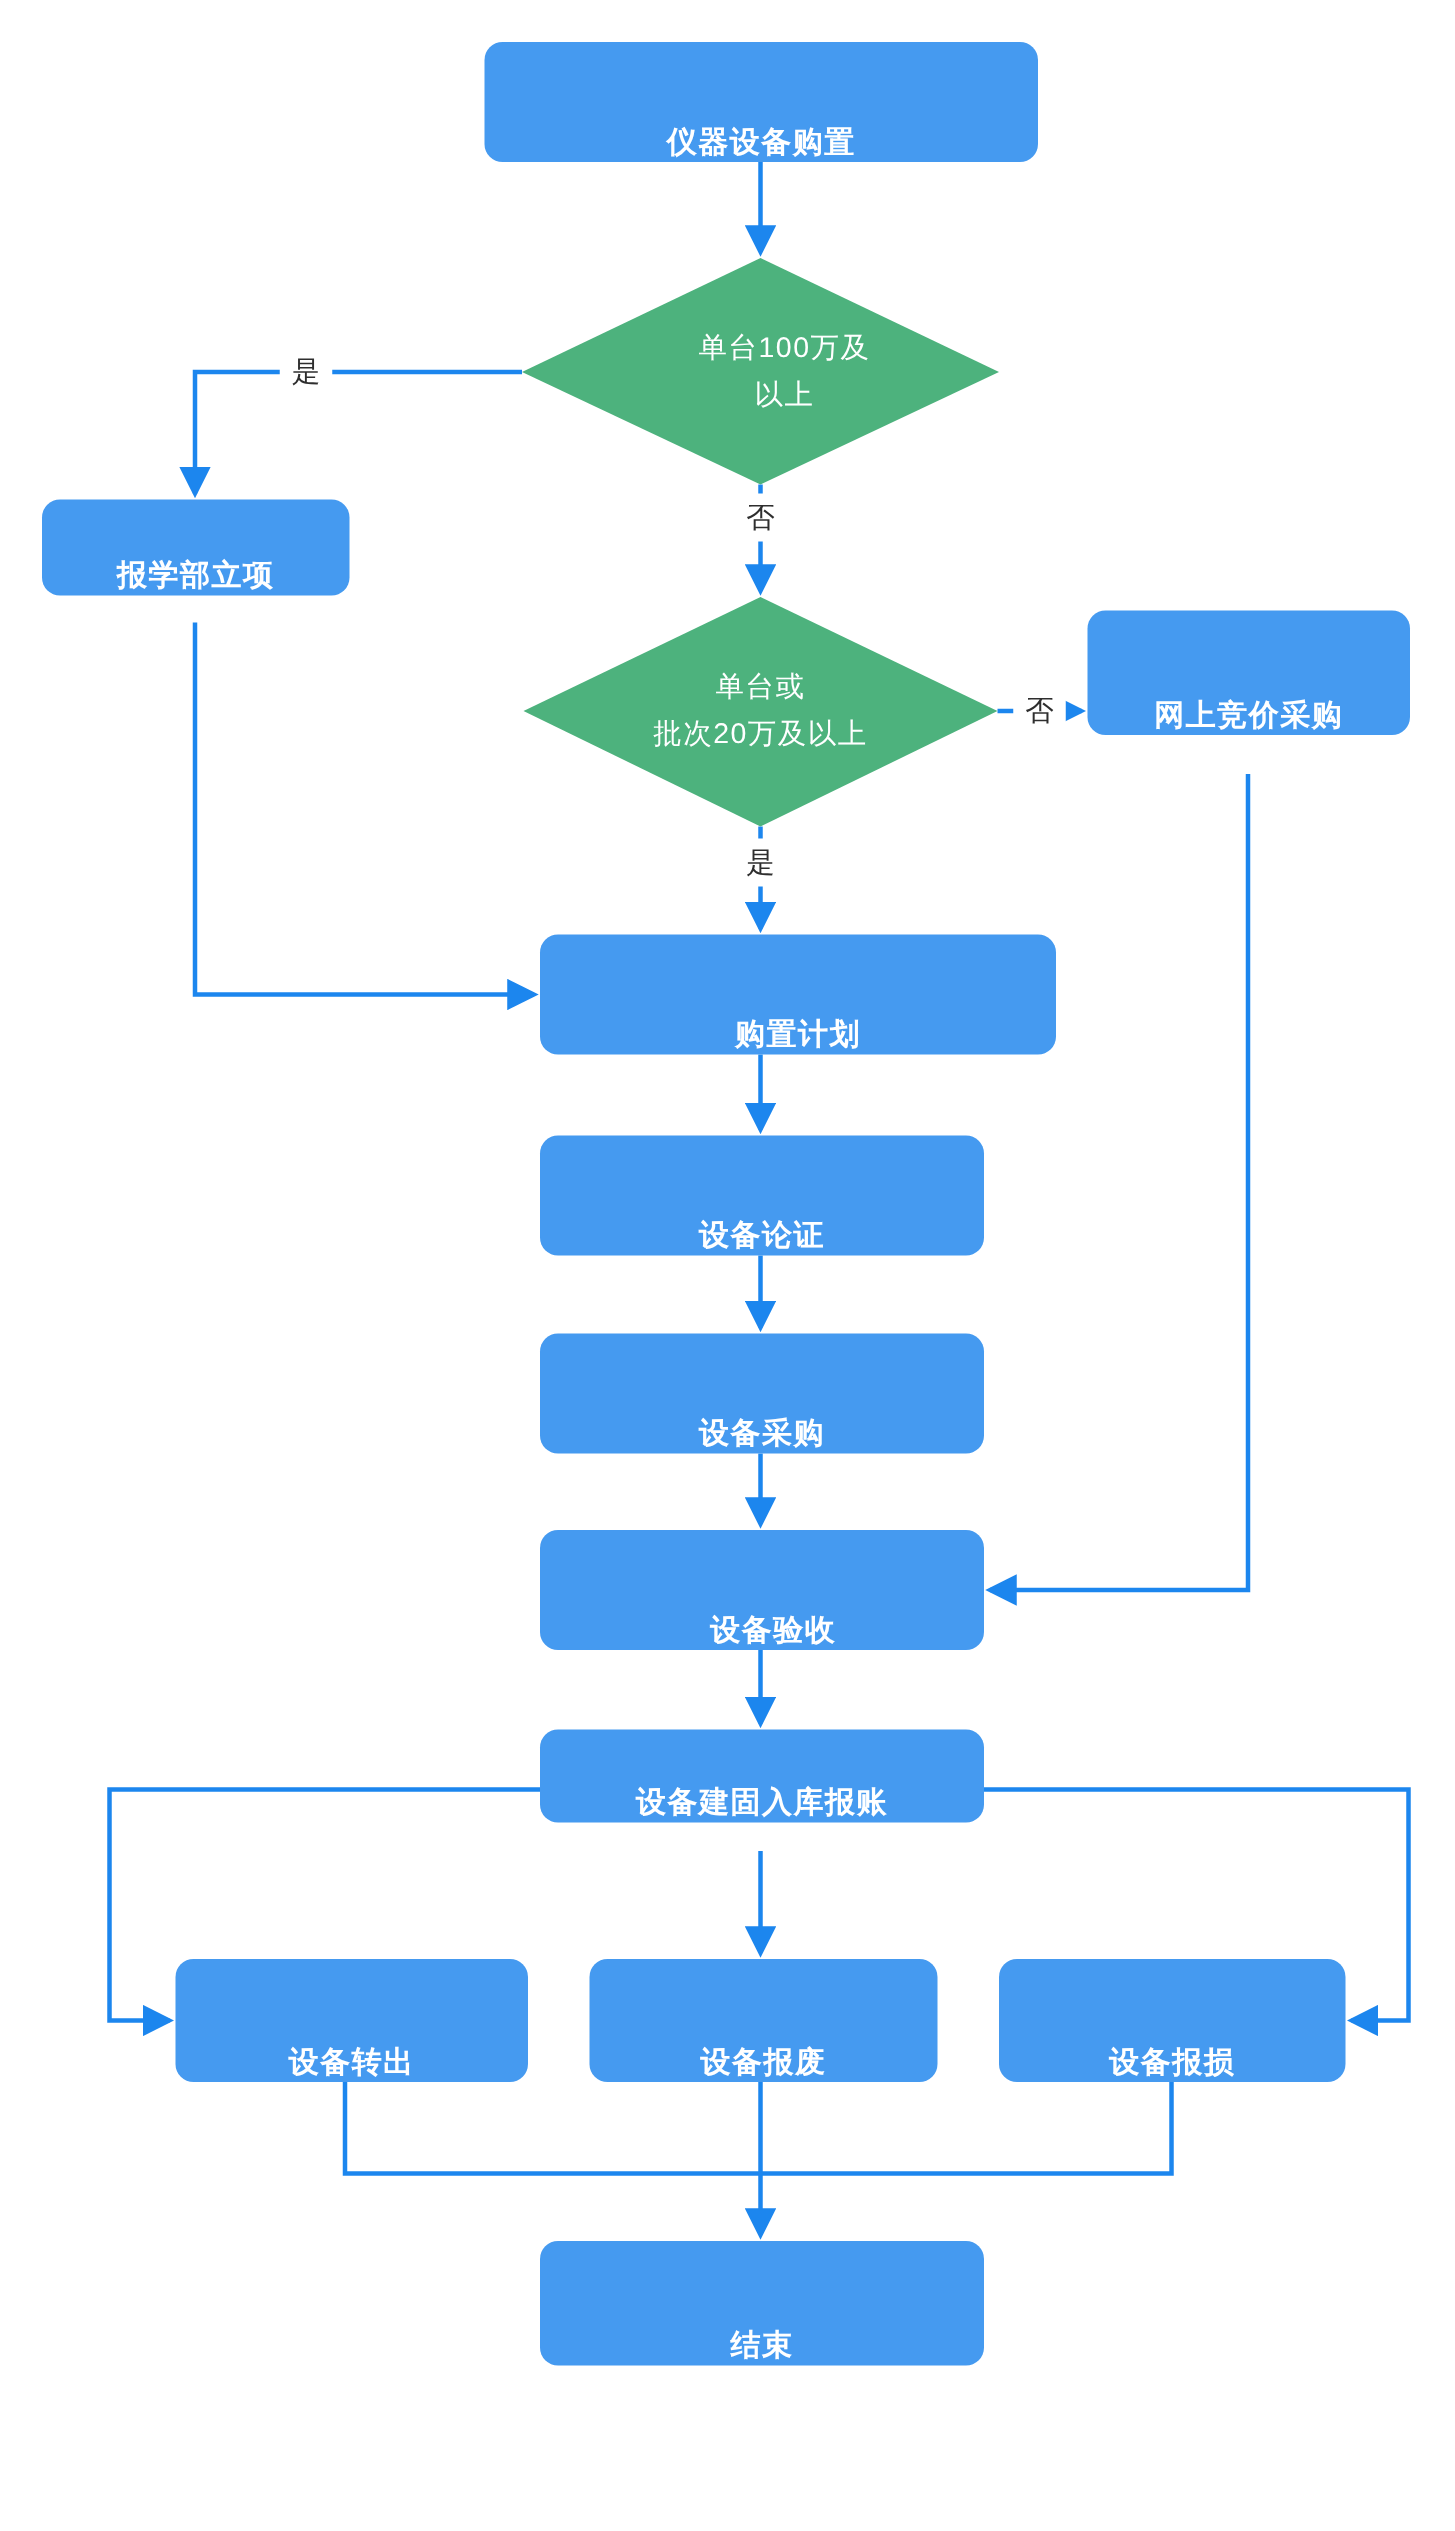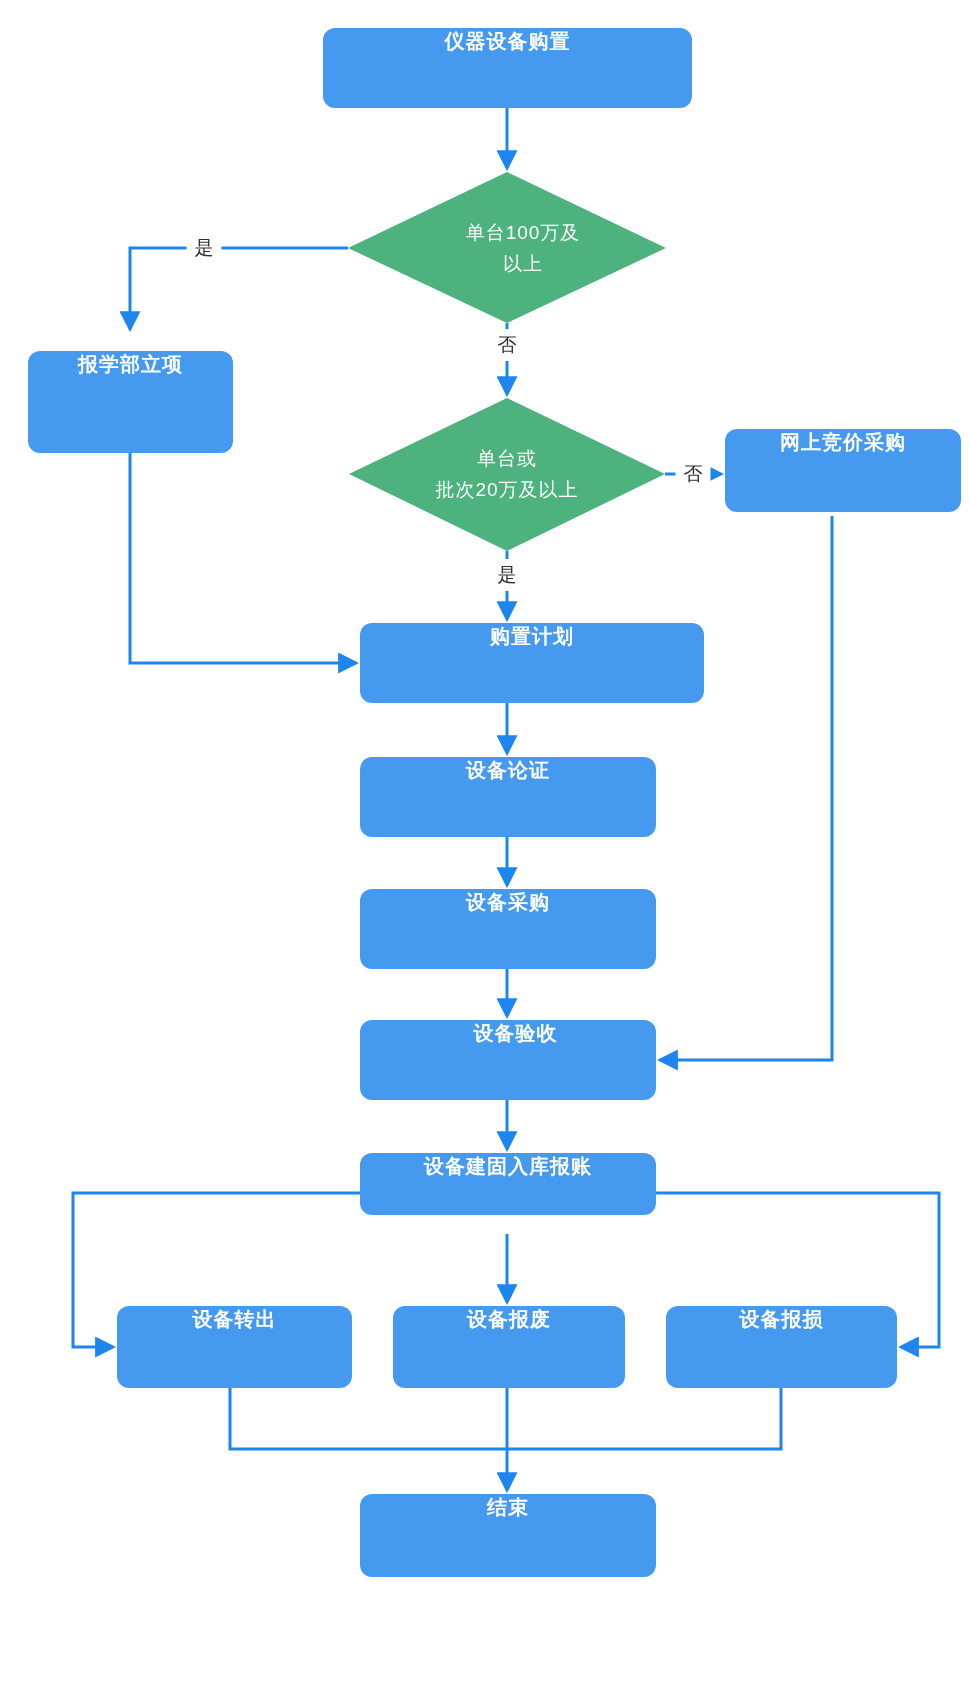--- a/index.html
+++ b/index.html
@@ -25,21 +25,21 @@
   }
   .node {
     position: absolute;
     background: #459AF0;
     border-radius: 12px;
     color: #ffffff;
     font-size: 20px;
     font-weight: bold;
     letter-spacing: 1px;
     display: flex;
-    align-items: flex-start;
+    align-items: flex-end;
     justify-content: center;
     z-index: 2;
     box-sizing: border-box;
     text-align: center;
   }
   .diamond-label {
     position: absolute;
     transform: translate(-50%, -50%);
     color: #ffffff;
     font-size: 19px;
@@ -96,25 +96,25 @@
     <path class="edge" marker-end="url(#arrow)" d="M507,1388 L507,1490"></path>
 
     <polygon points="507,172 666,248 507,323 348,248" fill="#4DB27D"></polygon>
     <polygon points="507,398 665,474 507,551 349,474" fill="#4DB27D"></polygon>
   </svg>
 
   <div class="node" style="left:323px; top:28px; width:369px; height:80px;">
     <span>仪器设备购置</span>
   </div>
 
-  <div class="node" style="left:28px; top:333px; width:205px; height:102px;margin-top:18px;">
+  <div class="node" style="left:28px; top:333px; width:205px; height:64px;">
     <span>报学部立项</span>
   </div>
 
-  <div class="node" style="left:725px; top:429px; width:236px; height:83px;">
+  <div class="node" style="left:725px; top:407px; width:215px; height:83px;">
     <span>网上竞价采购</span>
   </div>
 
   <div class="node" style="left:360px; top:623px; width:344px; height:80px;">
     <span>购置计划</span>
   </div>
 
   <div class="node" style="left:360px; top:757px; width:296px; height:80px;">
     <span>设备论证</span>
   </div>

